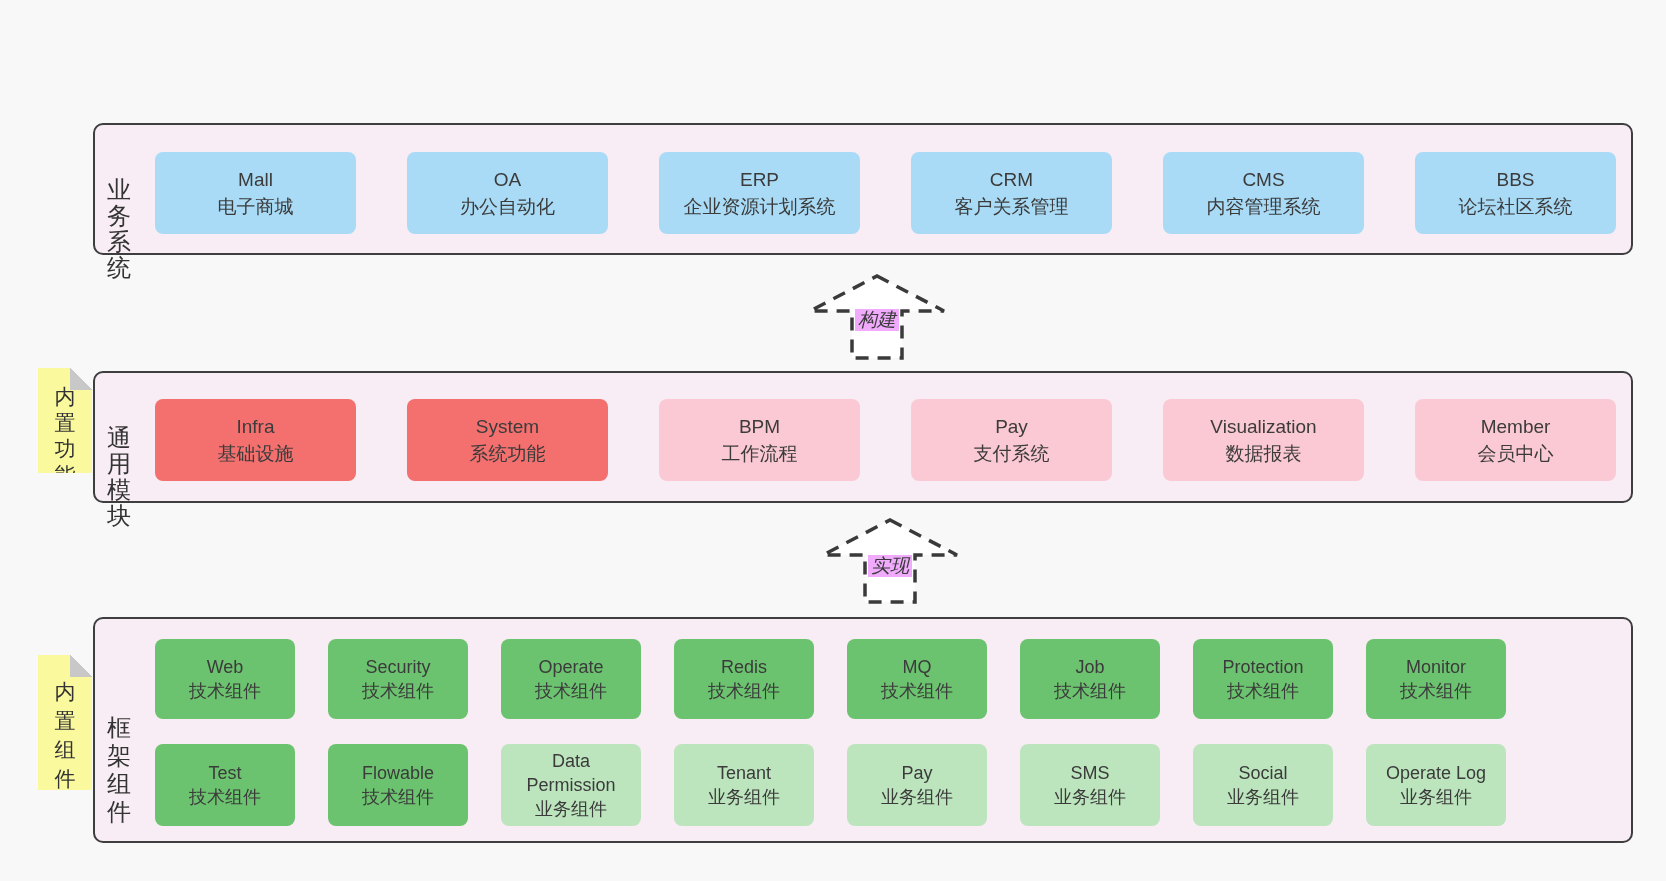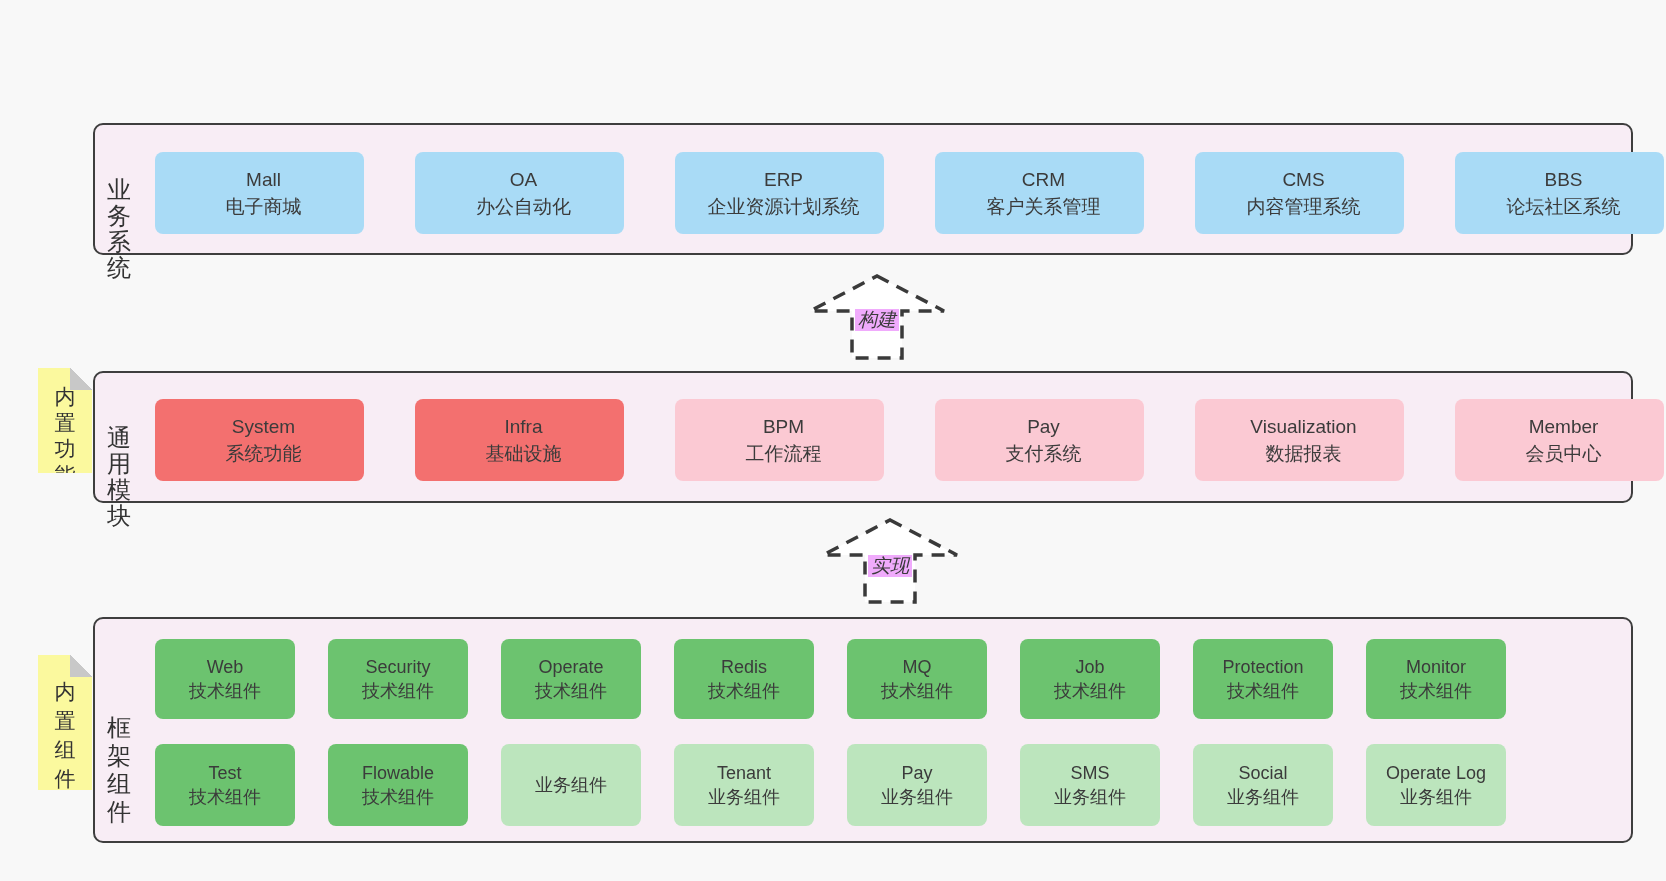--- a/index.html
+++ b/index.html
@@ -29,21 +29,20 @@
   .row-8 { gap:33px; }
   #panel-business  .box-row { top:27px; }
   #panel-modules   .box-row { top:26px; }
   #panel-components .box-row.r1 { top:20px; }
   #panel-components .box-row.r2 { top:125px; }
 
   .box {
     display:flex; flex-direction:column; align-items:center; justify-content:center;
     text-align:center; border-radius:8px; font-size:19px; line-height:27px;
     color:#3b3b3b;
-    padding-left:8px;
   }
   .row-6 .box { width:201px; height:82px; }
   .row-8 .box { width:140px; height:82px; font-size:18px; line-height:24px; padding:0 8px; box-sizing:border-box; }
   #panel-components .box-row.r1 .box { height:80px; }
 
   .blue  { background:#a9dbf6; }
   .red   { background:#f3706f; }
   .pink  { background:#fbc9d3; }
   .green { background:#6cc36f; }
   .lgreen{ background:#bce5bd; }
@@ -122,26 +121,26 @@
 
   <div class="sticky" id="sticky-modules">
     <div class="sticky-label">内置功能</div>
   </div>
   <div class="fold" style="left:70px; top:368px;"></div>
 
   <div class="panel" id="panel-modules">
     <div class="side-label">通用模块</div>
     <div class="box-row row-6">
       <div class="box red">
+        <span>Infra</span>
+        <span>基础设施</span>
+      </div>
+      <div class="box red">
         <span>System</span>
         <span>系统功能</span>
-      </div>
-      <div class="box red">
-        <span>Infra</span>
-        <span>基础设施</span>
       </div>
       <div class="box pink">
         <span>BPM</span>
         <span>工作流程</span>
       </div>
       <div class="box pink">
         <span>Pay</span>
         <span>支付系统</span>
       </div>
       <div class="box pink">
@@ -204,20 +203,21 @@
     <div class="box-row row-8 r2">
       <div class="box green">
         <span>Test</span>
         <span>技术组件</span>
       </div>
       <div class="box green">
         <span>Flowable</span>
         <span>技术组件</span>
       </div>
       <div class="box lgreen">
+        <span>Data Permission</span>
         <span>业务组件</span>
       </div>
       <div class="box lgreen">
         <span>Tenant</span>
         <span>业务组件</span>
       </div>
       <div class="box lgreen">
         <span>Pay</span>
         <span>业务组件</span>
       </div>

